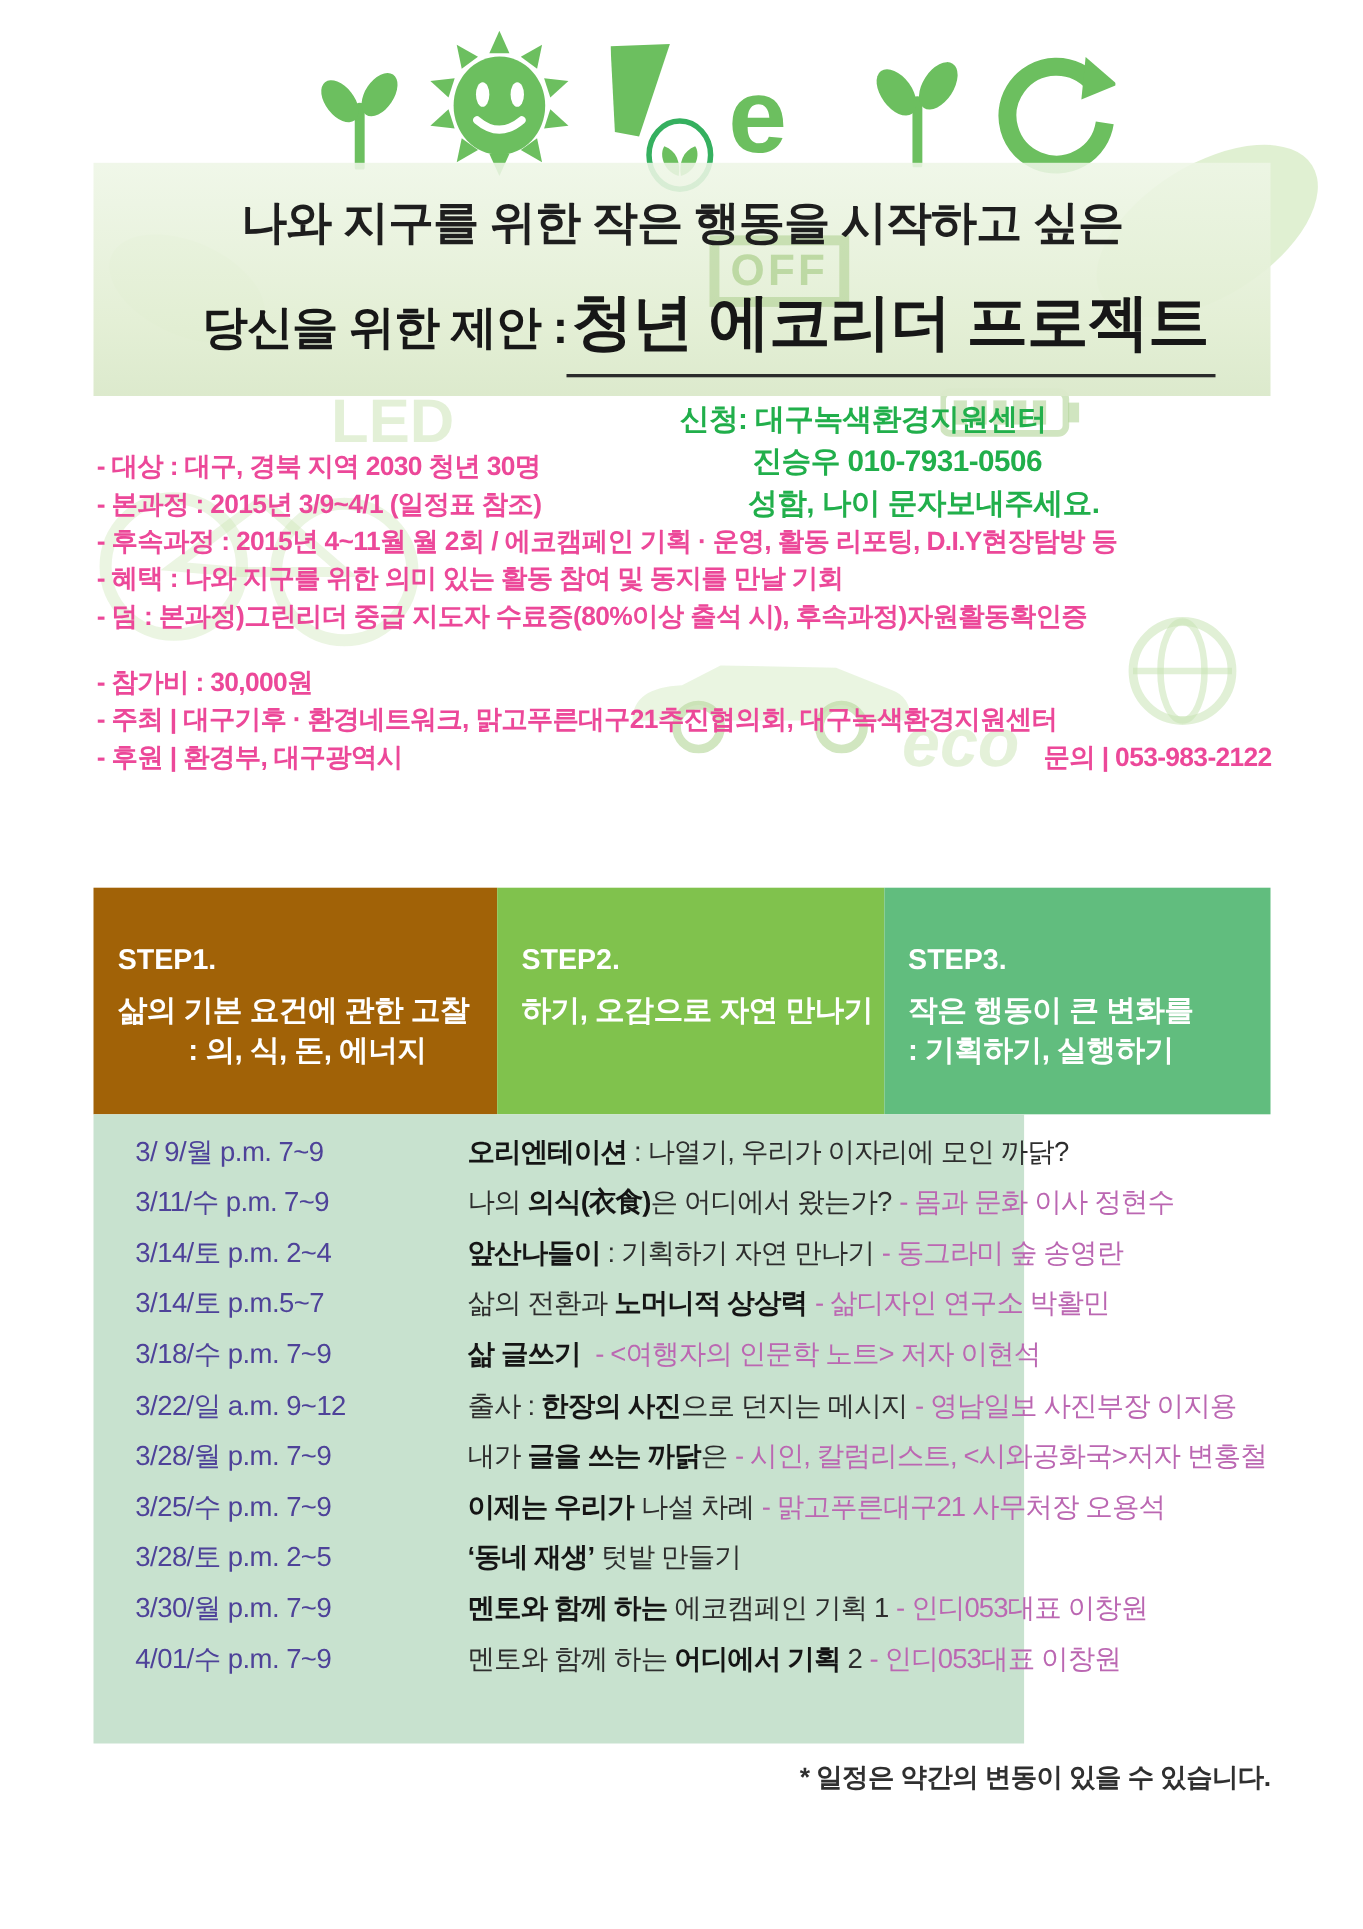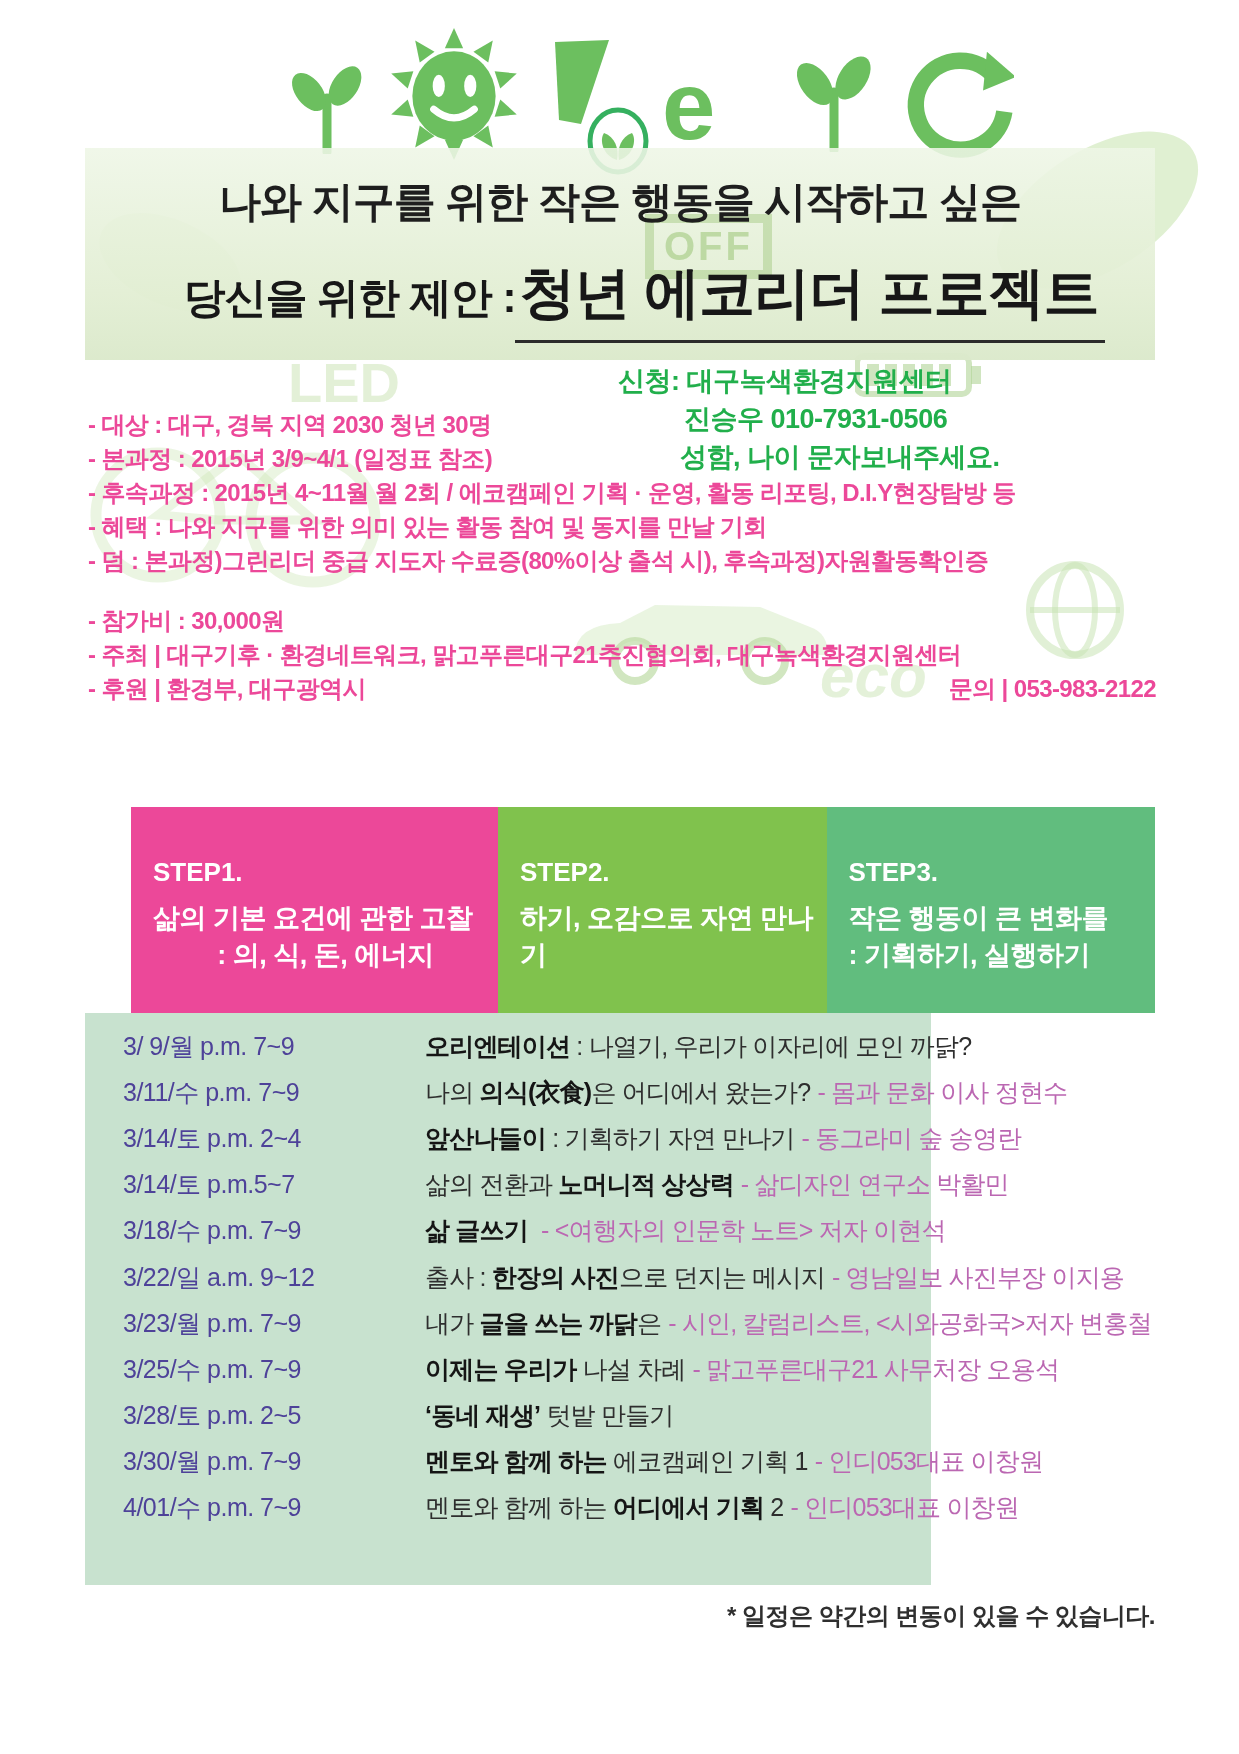--- a/index.html
+++ b/index.html
@@ -39,21 +39,21 @@
       font-size:24px;line-height:34px;color:#ec4899;font-weight:600;letter-spacing:-0.6px;}
   .irow{white-space:nowrap;}
   .irow.gap{margin-top:26px;}
   .irow.last{display:flex;justify-content:space-between;}
 
   
   #steps{position:absolute;left:85px;top:807px;width:1070px;height:206px;display:flex;z-index:3;}
   .step{flex:1;color:#ffffff;padding:50px 0 0 22px;box-sizing:border-box;}
   .step .lbl{font-size:26px;font-weight:600;margin-bottom:12px;letter-spacing:0;}
   .step .l1,.step .l2{font-size:27px;font-weight:bold;line-height:37px;letter-spacing:-0.5px;}
-  #step1{background:#ec4899;margin-left:46px;}
+  #step1{background:#a16207;}
   #step2{background:#80c24d;}
   #step3{background:#61bd7e;}
   #step1 .l2{width:345px;text-align:center;}
 
   
   #schedule{position:absolute;left:85px;top:1013px;width:846px;height:572px;
       background:#c8e2cf;z-index:3;padding-top:10px;box-sizing:border-box;}
   .srow{display:flex;align-items:center;height:46.2px;}
   .sdate{flex:0 0 340px;padding-left:38px;box-sizing:border-box;color:#4e4299;
       font-size:25px;letter-spacing:-0.5px;white-space:nowrap;}
@@ -65,21 +65,21 @@
   #footnote{position:absolute;left:85px;top:1600px;width:1070px;text-align:right;z-index:3;
       font-size:24px;color:#2f2f2f;font-weight:600;letter-spacing:-0.5px;}
 </style>
 </head>
 <body>
 
 <div id="page">
 
   <div class="decor leaf" style="left:985px;top:150px;width:225px;height:120px;background:rgba(199,227,173,.55);transform:rotate(-32deg);"></div>
   <div class="decor leaf" style="left:95px;top:220px;width:150px;height:85px;background:rgba(206,231,182,.5);transform:rotate(24deg);"></div>
-  <div class="decor decor-word" style="left:288px;top:355px;font-size:56px;color:rgba(193,222,167,.45);">LED</div>
+  <div class="decor decor-word" style="left:301px;top:355px;font-size:56px;color:rgba(193,222,167,.45);">LED</div>
   <div class="decor decor-word" style="left:820px;top:645px;font-size:62px;font-style:italic;color:rgba(205,230,185,.55);">eco</div>
   <div class="decor" style="left:855px;top:352px;">
     <svg width="130" height="46" viewBox="0 0 130 46">
       <rect x="2" y="4" width="112" height="38" rx="7" fill="none" stroke="rgba(176,212,150,.6)" stroke-width="6"></rect>
       <rect x="116" y="14" width="10" height="18" fill="rgba(176,212,150,.6)"></rect>
       <rect x="12" y="12" width="12" height="22" fill="rgba(176,212,150,.6)"></rect>
       <rect x="30" y="12" width="12" height="22" fill="rgba(176,212,150,.6)"></rect>
       <rect x="48" y="12" width="12" height="22" fill="rgba(176,212,150,.6)"></rect>
       <rect x="66" y="12" width="12" height="22" fill="rgba(176,212,150,.6)"></rect>
       <rect x="84" y="12" width="12" height="22" fill="rgba(176,212,150,.6)"></rect>
@@ -234,21 +234,21 @@
       <span class="sdate">3/18/수 p.m. 7~9</span>
       <span class="stitle"><span></span><b>삶 글쓰기</b><span> </span><span class="speaker">- &lt;여행자의 인문학 노트&gt; 저자 이현석</span></span>
     </div>
 
     <div class="srow">
       <span class="sdate">3/22/일 a.m. 9~12</span>
       <span class="stitle"><span>출사 : </span><b>한장의 사진</b><span>으로 던지는 메시지</span><span class="speaker">- 영남일보 사진부장 이지용</span></span>
     </div>
 
     <div class="srow">
-      <span class="sdate">3/23/월 p.m. 7~9</span>
+      <span class="sdate">3/28/월 p.m. 7~9</span>
       <span class="stitle"><span>내가 </span><b>글을 쓰는 까닭</b><span>은</span><span class="speaker">- 시인, 칼럼리스트, &lt;시와공화국&gt;저자 변홍철</span></span>
     </div>
 
     <div class="srow">
       <span class="sdate">3/25/수 p.m. 7~9</span>
       <span class="stitle"><span></span><b>이제는 우리가</b><span> 나설 차례</span><span class="speaker">- 맑고푸른대구21 사무처장 오용석</span></span>
     </div>
 
     <div class="srow">
       <span class="sdate">3/28/토 p.m. 2~5</span>

